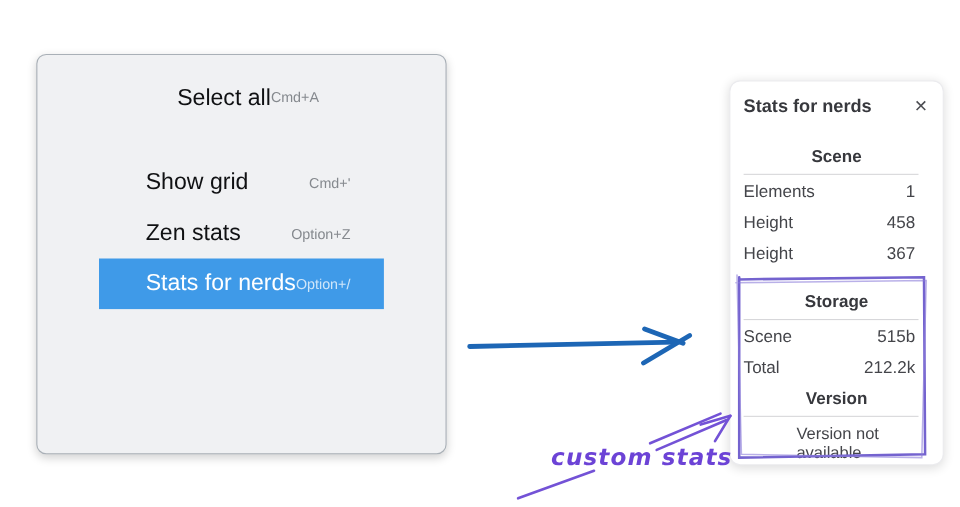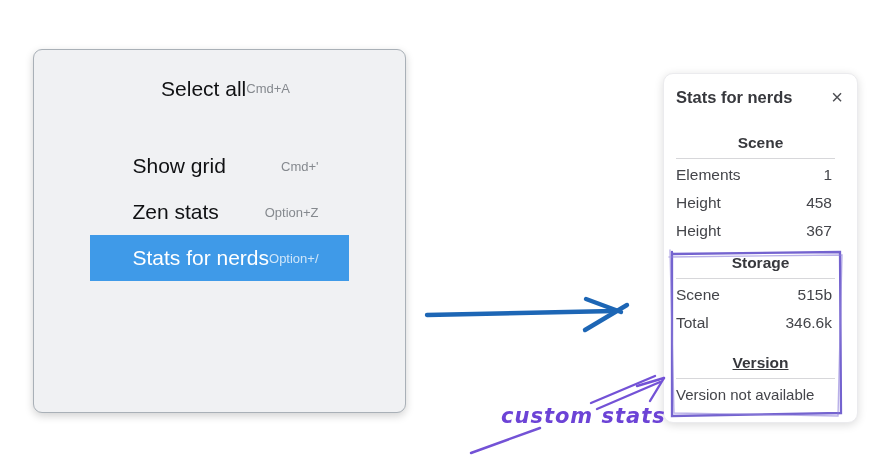--- a/index.html
+++ b/index.html
@@ -34,28 +34,28 @@
     box-sizing:border-box; background:#ffffff;
     border:1px solid #ebebee; border-radius:10px;
     box-shadow:0 2px 10px rgba(0,0,0,.14);
     padding:12px 12px 10px; color:#44454a; font-size:15.5px;
   }
   .phead { display:flex; align-items:center; justify-content:space-between; height:22px; }
   .ptitle { font-weight:bold; font-size:16.5px; color:#37383d; }
   .pclose { font-size:20px; line-height:1; color:#4d4e53; cursor:pointer; padding:0 2px; }
   .shead  { text-align:center; font-weight:bold; font-size:15.5px; color:#37383d; }
   .shead.scene   { margin-top:26px; margin-bottom:6px; }
-  .shead.storage { margin-top:4px; margin-bottom:6px;text-align:center; }
-  .shead.version { margin-top:12px; margin-bottom:6px;text-decoration:underline; }
+  .shead.storage { margin-top:16px; margin-bottom:6px;text-align:center; }
+  .shead.version { margin-bottom:6px; }
   .sdiv { border-top:1px solid #d7d7da; margin:0 10px 7px 0; }
   .prow {
     display:flex; justify-content:space-between; align-items:flex-start;
     height:28px; padding-right:13px;
   }
-  .pnote { margin-top:6px; font-size:15px; }
+  .pnote { margin-top:6px; font-size:15px;padding-left:48px; }
 
   
   .overlay {
     position:absolute; left:0; top:0; width:873px; height:461px;
     pointer-events:none; z-index:5;
   }
   .annot-text {
     font-family:"DejaVu Sans", sans-serif; font-style:italic; font-weight:600;
     font-size:21px; letter-spacing:1px; fill:#6c43d6;
   }
@@ -107,21 +107,21 @@
   </div>
 
   <div class="shead storage">Storage</div>
   <div class="sdiv"></div>
   <div class="prow">
     <span>Scene</span>
     <span>515b</span>
   </div>
   <div class="prow">
     <span>Total</span>
-    <span>346.6k</span>
+    <span>212.2k</span>
   </div>
 
   <div class="shead version">Version</div>
   <div class="sdiv"></div>
   <div class="pnote">Version not available</div>
 </div>
 
 <svg class="overlay" viewBox="0 0 873 461">
 
   <g stroke="#1d66b5" stroke-width="4.4" fill="none" stroke-linecap="round">

